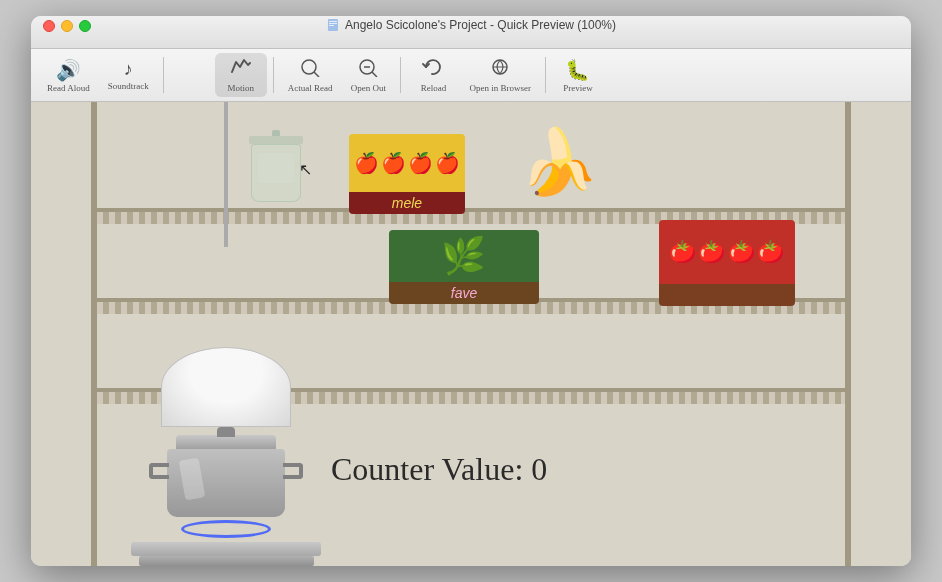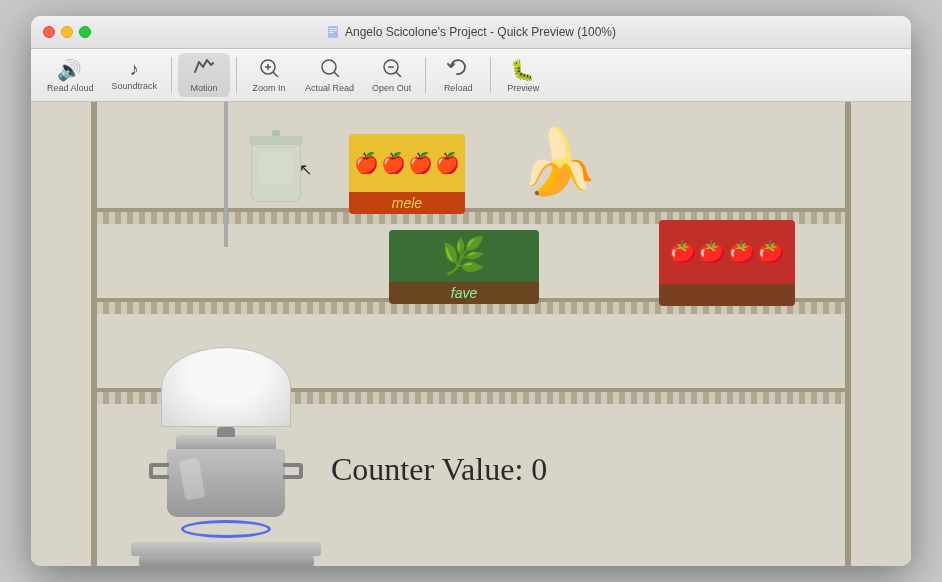--- a/index.html
+++ b/index.html
@@ -19,21 +19,21 @@
       border-radius: 10px;
       box-shadow: 0 10px 40px rgba(0,0,0,0.4);
       display: flex;
       flex-direction: column;
       overflow: hidden;
     }
     .titlebar {
       background: linear-gradient(to bottom, #f0f0f0, #e0e0e0);
       height: 28px;
       display: flex;
-      align-items: center;
+      align-items: flex-end;
       padding: 16px 12px;
       border-bottom: 1px solid #c0c0c0;
       position: relative;
     }
     .traffic-lights {
       display: flex;
       gap: 6px;
       align-items: center;
     }
     .traffic-light {
@@ -69,31 +69,32 @@
     }
     .toolbar-btn {
       display: flex;
       flex-direction: column;
       align-items: center;
       padding: 4px 8px;
       border-radius: 6px;
       cursor: pointer;
       min-width: 52px;
     }
-    .toolbar-btn.active { background: rgba(0,0,0,0.1); }
+    .toolbar-btn.active { background: rgba(0,0,0,0.1); margin-left: 45px; }
     .toolbar-icon {
       font-size: 20px;
       line-height: 1.2;
       color: #444;
     }
     .toolbar-label {
       font-size: 9px;
       color: #555;
       margin-top: 1px;
       white-space: nowrap;
+      font-family: Liberation Serif, serif;
     }
     .toolbar-sep {
       width: 1px;
       height: 36px;
       background: #c0c0c0;
       margin: 0 4px;
     }
     .content {
       flex: 1;
       overflow: hidden;
@@ -146,65 +147,65 @@
     <div class="toolbar-btn active">
       <span class="toolbar-icon">
         <svg width="22" height="20" viewBox="0 0 22 20">
             <polyline points="2,15 6,5 10,10 14,3 18,8 20,6" fill="none" stroke="#555" stroke-width="2" stroke-linecap="round" stroke-linejoin="round"></polyline>
           </svg>
       </span>
       <span class="toolbar-label">Motion</span>
     </div>
     <div class="toolbar-sep"></div>
 
+
+    <div class="toolbar-btn">
+      <span class="toolbar-icon">
+        <svg width="22" height="20" viewBox="0 0 22 20">
+            <circle cx="10" cy="10" r="7" fill="none" stroke="#555" stroke-width="1.5"></circle>
+            <line x1="15" y1="15" x2="20" y2="20" stroke="#555" stroke-width="1.5"></line>
+          </svg>
+      </span>
+      <span class="toolbar-label">Actual Read</span>
+    </div>
+
     <div class="toolbar-btn">
       <span class="toolbar-icon">
         <svg width="22" height="20" viewBox="0 0 22 20">
             <circle cx="10" cy="10" r="7" fill="none" stroke="#555" stroke-width="1.5"></circle>
             <line x1="15" y1="15" x2="20" y2="20" stroke="#555" stroke-width="1.5"></line>
             <line x1="7" y1="10" x2="13" y2="10" stroke="#555" stroke-width="1.5"></line>
-            <line x1="10" y1="7" x2="10" y2="13" stroke="#555" stroke-width="1.5"></line>
-          </svg>
-      </span>
-      <span class="toolbar-label">Zoom In</span>
-    </div>
-
-    <div class="toolbar-btn">
-      <span class="toolbar-icon">
-        <svg width="22" height="20" viewBox="0 0 22 20">
-            <circle cx="10" cy="10" r="7" fill="none" stroke="#555" stroke-width="1.5"></circle>
-            <line x1="15" y1="15" x2="20" y2="20" stroke="#555" stroke-width="1.5"></line>
-          </svg>
-      </span>
-      <span class="toolbar-label">Actual Read</span>
-    </div>
-
-    <div class="toolbar-btn">
-      <span class="toolbar-icon">
-        <svg width="22" height="20" viewBox="0 0 22 20">
-            <circle cx="10" cy="10" r="7" fill="none" stroke="#555" stroke-width="1.5"></circle>
-            <line x1="15" y1="15" x2="20" y2="20" stroke="#555" stroke-width="1.5"></line>
-            <line x1="7" y1="10" x2="13" y2="10" stroke="#555" stroke-width="1.5"></line>
           </svg>
       </span>
       <span class="toolbar-label">Open Out</span>
     </div>
     <div class="toolbar-sep"></div>
 
 
     <div class="toolbar-btn">
       <span class="toolbar-icon">
         <svg width="22" height="20" viewBox="0 0 22 20">
             <path d="M4 10 A7 7 0 1 1 10 17" fill="none" stroke="#555" stroke-width="1.8" stroke-linecap="round"></path>
             <polyline points="1,7 4,10 7,7" fill="none" stroke="#555" stroke-width="1.8" stroke-linecap="round" stroke-linejoin="round"></polyline>
           </svg>
       </span>
       <span class="toolbar-label">Reload</span>
     </div>
 
+    <div class="toolbar-btn">
+      <span class="toolbar-icon">
+        <svg width="22" height="20" viewBox="0 0 22 20">
+            <circle cx="11" cy="10" r="7" fill="none" stroke="#555" stroke-width="1.5"></circle>
+            <line x1="4" y1="10" x2="18" y2="10" stroke="#555" stroke-width="1.2"></line>
+            <path d="M11 3 Q14 7 14 10 Q14 13 11 17" fill="none" stroke="#555" stroke-width="1.2"></path>
+            <path d="M11 3 Q8 7 8 10 Q8 13 11 17" fill="none" stroke="#555" stroke-width="1.2"></path>
+          </svg>
+      </span>
+      <span class="toolbar-label">Open in Browser</span>
+    </div>
     <div class="toolbar-sep"></div>
 
     <div class="toolbar-btn">
       <span class="toolbar-icon">🐛</span>
       <span class="toolbar-label">Preview</span>
     </div>
   </div>
 
   <div class="content">
     <div class="scene">
@@ -230,35 +231,35 @@
 
       <div style="position:absolute;top:58px;left:268px;z-index:10;font-size:16px;color:#222;">↖</div>
 
       <div style="position:absolute;top:32px;left:318px;">
         <div style="width:116px;height:58px;background:#e8c030;border-radius:4px 4px 0 0;display:flex;align-items:center;justify-content:center;gap:2px;flex-wrap:wrap;padding:4px;">
           <span style="font-size:20px;">🍎</span>
           <span style="font-size:20px;">🍎</span>
           <span style="font-size:20px;">🍎</span>
           <span style="font-size:20px;">🍎</span>
         </div>
-        <div style="width:116px;height:22px;background:#c2410c;border-radius:0 0 4px 4px;display:flex;align-items:center;justify-content:center;">
+        <div style="width:116px;height:22px;background:#7f1d1d;border-radius:0 0 4px 4px;display:flex;align-items:center;justify-content:center;">
           <span style="font-style:italic;color:#f0d858;font-size:14px;font-weight:500;">mele</span>
         </div>
       </div>
 
       <div style="position:absolute;top:28px;left:488px;">
         <span style="font-size:64px;line-height:1;">🍌</span>
       </div>
 
       <div style="position:absolute;top:128px;left:358px;">
         <div style="width:150px;height:52px;background:#3a6e35;border-radius:4px 4px 0 0;display:flex;align-items:center;justify-content:center;overflow:hidden;">
           <span style="font-size:36px;">🌿</span>
         </div>
         <div style="width:150px;height:22px;background:#6b4420;border-radius:0 0 4px 4px;display:flex;align-items:center;justify-content:center;">
-          <span style="font-style:italic;color:#86efac;font-size:14px;font-weight:500;">fave</span>
+          <span style="font-style:italic;color:#f9a8d4;font-size:14px;font-weight:500;">fave</span>
         </div>
       </div>
 
       <div style="position:absolute;top:118px;left:628px;">
         <div style="width:136px;height:64px;background:#c03028;border-radius:4px 4px 0 0;display:flex;align-items:center;justify-content:center;flex-wrap:wrap;gap:2px;padding:4px;">
           <span style="font-size:22px;">🍅</span>
           <span style="font-size:22px;">🍅</span>
           <span style="font-size:22px;">🍅</span>
           <span style="font-size:22px;">🍅</span>
         </div>

